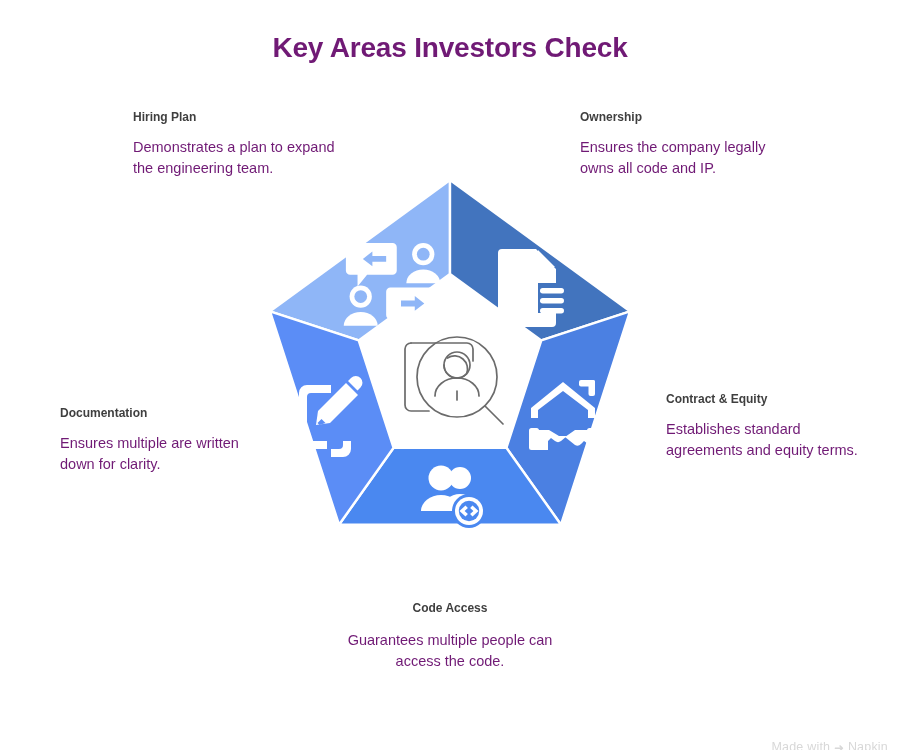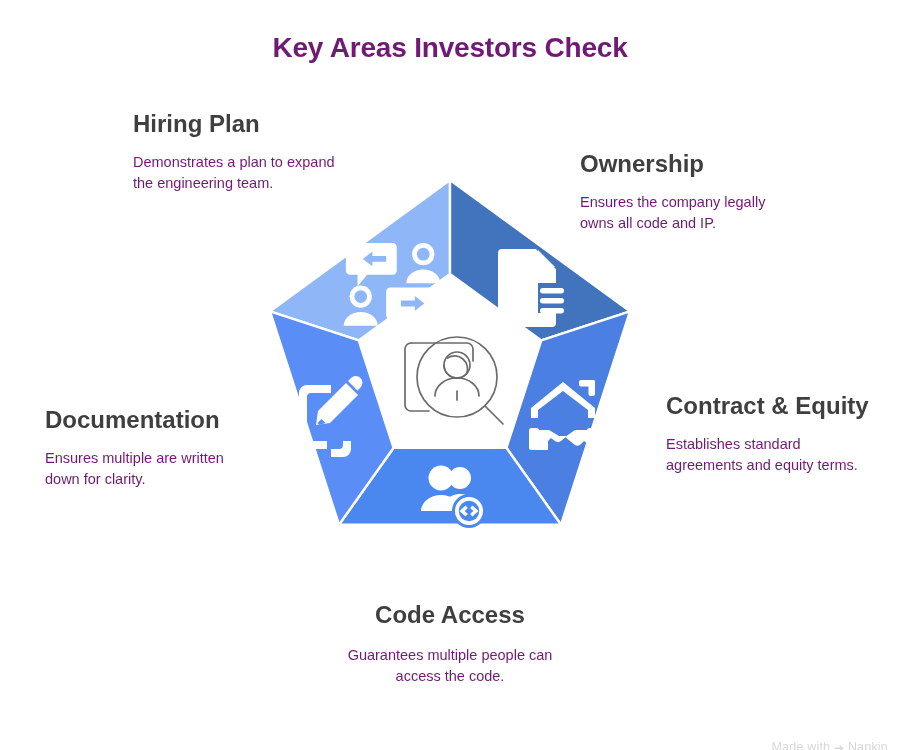--- a/index.html
+++ b/index.html
@@ -33,21 +33,21 @@
     font-weight: bold;
     color: #701a75;
     letter-spacing: -0.2px;
   }
 
   
   .label-block {
     position: absolute;
   }
   .label-title {
-    font-size: 24px;
+    font-size: 12px;
     font-weight: bold;
     color: #3f3f3f;
     margin-bottom: 13px;
     line-height: 1.2;
   }
   .label-desc {
     font-size: 14.5px;
     color: #701a75;
     line-height: 1.45;
   }
@@ -56,25 +56,24 @@
     top: 110px;
     left: 133px;
     width: 210px;
     text-align: left;
   }
   .lbl-ownership {
     top: 110px;
     left: 580px;
     width: 205px;
     text-align: left;
-    margin-top: 40px;
   }
   .lbl-documentation {
     top: 406px;
-    left: 45px;
+    left: 60px;
     width: 215px;
     text-align: left;
   }
   .lbl-contract {
     top: 392px;
     left: 666px;
     width: 215px;
     text-align: left;
   }
   .lbl-codeaccess {

